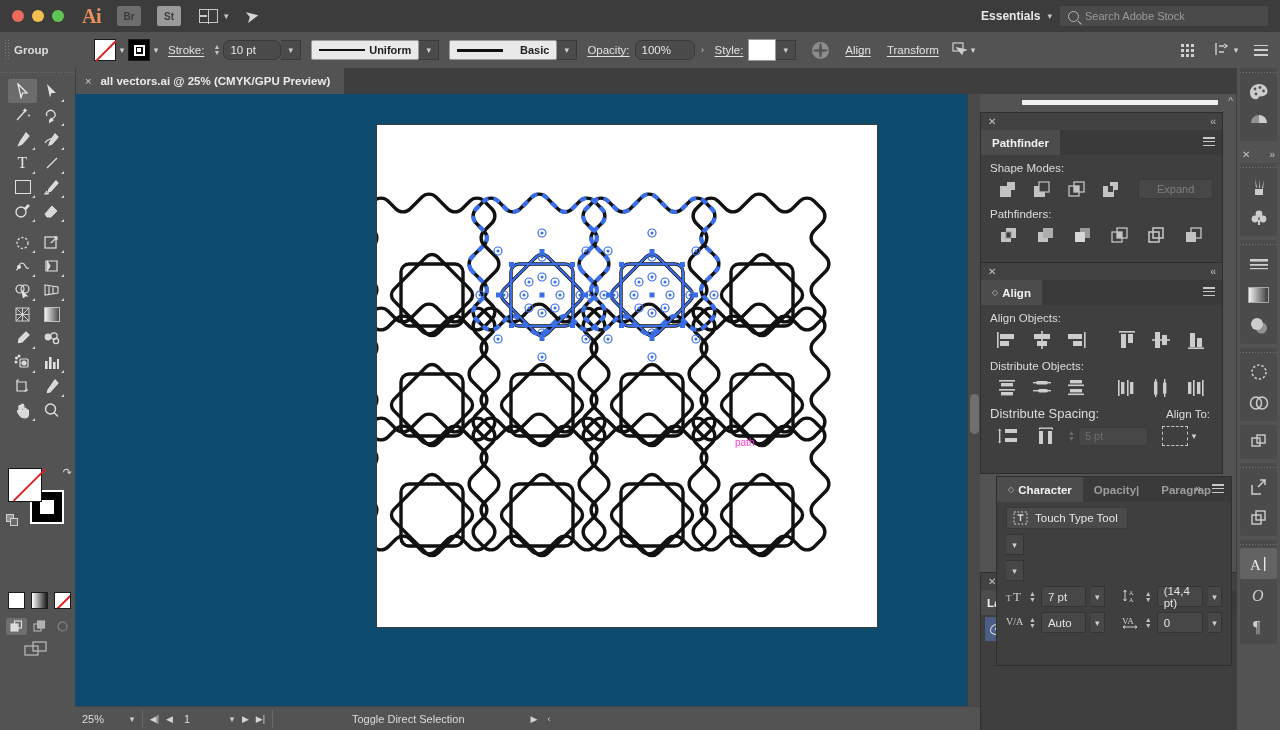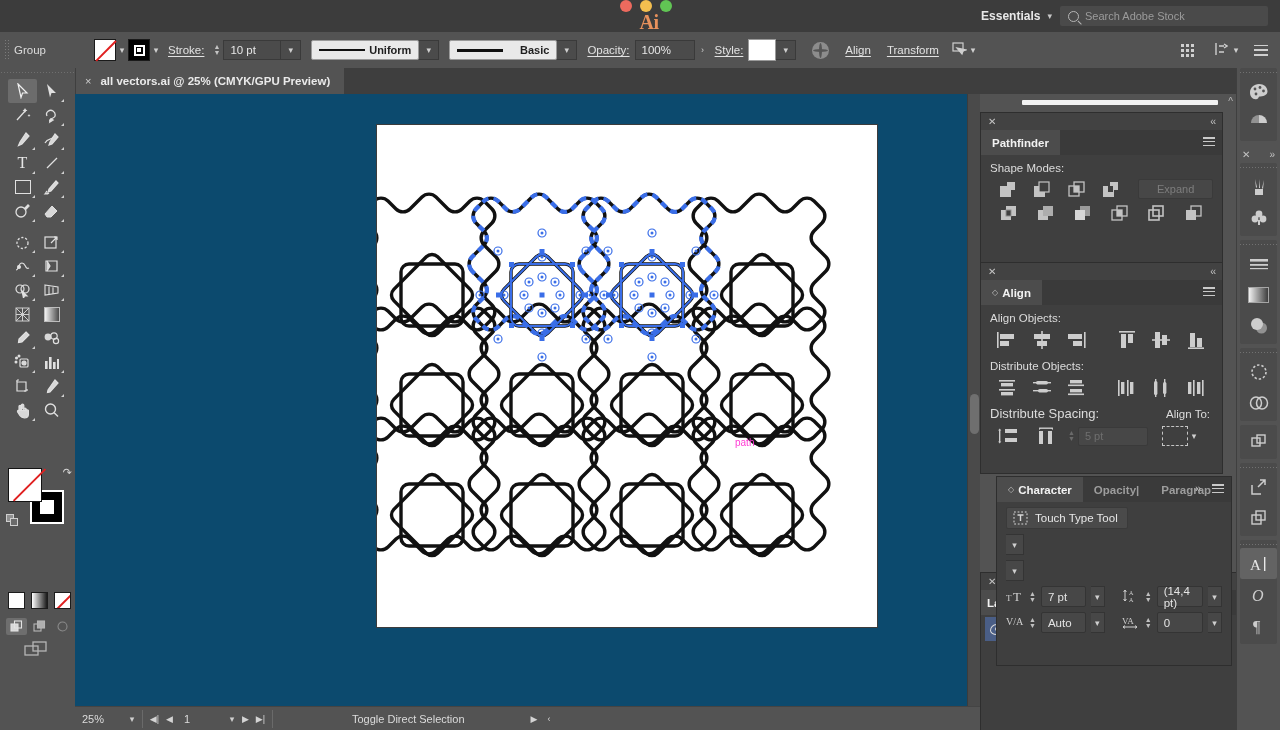--- a/index.html
+++ b/index.html
@@ -3,21 +3,21 @@
 <meta charset="utf-8">
 <style>
   html,body{margin:0;padding:0;background:#535353;}
   body{width:1280px;height:730px;overflow:hidden;
        font-family:"Liberation Sans","DejaVu Sans",sans-serif;
        font-size:11px;color:#d0d0d0;-webkit-font-smoothing:antialiased;}
   #app{position:relative;width:1280px;height:730px;background:#535353;}
 
   
   .menubar{position:absolute;left:0;top:0;width:1280px;height:32px;background:#3c3c3c;
-           border-bottom:1px solid #2a2a2a;display:flex;align-items:center;flex-direction:column;}
+           border-bottom:1px solid #2a2a2a;display:flex;align-items:center;}
   .traffic{display:flex;gap:8px;padding-left:12px;align-items:center;}
   .dot{width:12px;height:12px;border-radius:50%;}
   .dot.r{background:#ed6a5e;} .dot.y{background:#f4bf4f;} .dot.g{background:#61c554;}
   .ai-logo{margin-left:18px;font-family:"Liberation Serif","DejaVu Serif",serif;
            font-size:20px;font-weight:bold;color:#e8915c;letter-spacing:-.5px;line-height:1;}
   .appbtn{margin-left:16px;width:24px;height:20px;border-radius:2px;background:#6e6e6e;
           color:#3c3c3c;font-size:10px;font-weight:bold;display:flex;align-items:center;
           justify-content:center;}
   .appbtn.st{background:#9a9a9a;color:#3c3c3c;}
   .arrange{margin-left:18px;display:flex;align-items:center;gap:6px;}
@@ -34,31 +34,31 @@
          font-size:11px;color:#9b9b9b;}
   .mag{width:9px;height:9px;border:1.4px solid #b5b5b5;border-radius:50%;position:relative;}
   .mag:after{content:"";position:absolute;right:-4px;bottom:-3px;width:5px;height:1.4px;
              background:#b5b5b5;transform:rotate(45deg);}
 
   
   .ctrlbar{position:absolute;left:0;top:32px;width:1280px;height:36px;background:#535353;
            border-bottom:1px solid #414141;display:flex;align-items:center;}
   .grip{width:5px;height:22px;margin-left:4px;margin-right:5px;
         background-image:radial-gradient(#7b7b7b 38%,transparent 40%);background-size:3px 3px;}
-  .ctxt{font-size:11.5px;color:#dcdcdc;}
+  .ctxt{font-size:11.5px;color:#dcdcdc;font-weight:bold;}
   .swatch{width:22px;height:22px;border:1px solid #1a1a1a;background:#fff;position:relative;box-sizing:border-box;}
   .swatch.none:after{content:"";position:absolute;left:-3px;top:9.5px;width:28px;height:1.8px;
                      background:#e02020;transform:rotate(-45deg);}
   .swatch.strokebox{background:#000;display:flex;align-items:center;justify-content:center;}
   .swatch.strokebox:before{content:"";width:11px;height:11px;border:2px solid #fff;box-sizing:border-box;}
   .swatch.strokebox:after{content:"";position:absolute;width:4px;height:4px;background:#fff;}
   .mini-chev{width:12px;text-align:center;font-size:9px;color:#cfcfcf;}
   .lbl{font-size:11.5px;color:#e2e2e2;text-decoration:underline;text-underline-offset:2px;}
   .spin{display:flex;flex-direction:column;gap:1px;margin:0 3px;color:#c4c4c4;font-size:7px;line-height:6px;}
-  .field{height:20px;background:#4b4b4b;border:1px solid #3a3a3a;border-radius:0;
+  .field{height:20px;background:#4b4b4b;border:1px solid #3a3a3a;border-radius:7px;
          display:flex;align-items:center;padding:0 6px;font-size:11.5px;color:#e6e6e6;box-sizing:border-box;}
   .fdrop{width:20px;height:20px;background:#4b4b4b;border:1px solid #3a3a3a;border-left:none;
          display:flex;align-items:center;justify-content:center;font-size:9px;color:#cfcfcf;box-sizing:border-box;}
   .profile{height:20px;width:108px;background:#e9e9e9;border:1px solid #9a9a9a;border-radius:2px;
            display:flex;align-items:center;justify-content:space-between;padding:0 7px;
            font-size:11px;color:#1e1e1e;font-weight:bold;box-sizing:border-box;}
   .pline{width:46px;height:2px;background:#111;}
   .pline.thick{height:3px;}
   .stylebox{width:26px;height:20px;background:#fff;border:1px solid #9a9a9a;}
   .globe{width:17px;height:17px;border-radius:50%;background:#8c8c8c;position:relative;}
@@ -696,20 +696,21 @@
             </svg>
         </span>
         <span class="pf-btn">
           <svg width="17" height="17" viewBox="0 0 17 17">
               <path d="M1 5h7V1h8v8h-4v7H1z" fill="#c3c3c3"></path>
               <rect x="6" y="5" width="5" height="6" fill="#3f3f3f"></rect>
             </svg>
         </span>
         <span class="expandbtn" style="margin-left:10px">Expand</span>
       </div>
+      <div class="sect-label">Pathfinders:</div>
       <div class="icorow">
         <span class="pf-btn">
           <svg width="17" height="17" viewBox="0 0 17 17">
               <rect x="1" y="5" width="10" height="10" fill="#c3c3c3"></rect>
               <rect x="6" y="1" width="10" height="10" fill="#c3c3c3"></rect>
               <rect x="6" y="5" width="5" height="6" fill="#3f3f3f"></rect>
               <rect x="6" y="5" width="5" height="6" fill="none" stroke="#8f8f8f"></rect>
             </svg>
         </span>
         <span class="pf-btn">

